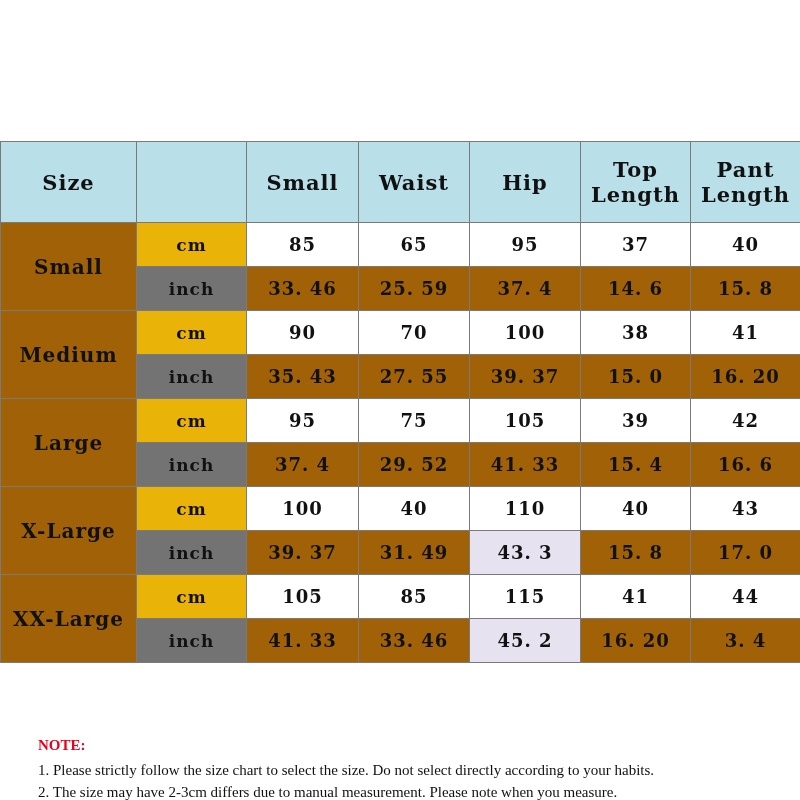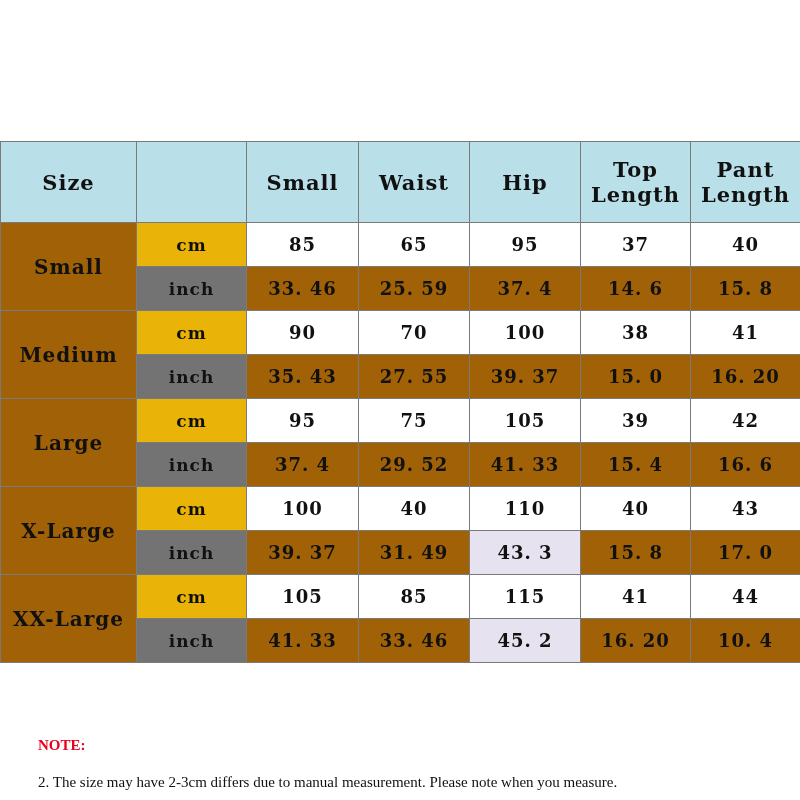--- a/index.html
+++ b/index.html
@@ -96,21 +96,21 @@
     left: 38px;
     top: 735px;
     width: 730px;
     font-family: "Liberation Serif", serif;
   }
   .note-title {
     color: #e8001d;
     font-size: 15px;
     font-weight: bold;
     line-height: 20px;
-    margin-bottom: 16px;
+    margin-bottom: 4px;
   }
   .note-line {
     color: #111111;
     font-size: 15px;
     line-height: 22px;
     font-weight: normal;
   }
 </style>
 </head>
 <body>
@@ -227,24 +227,25 @@
           <td class="val-cell">115</td>
           <td class="val-cell">41</td>
           <td class="val-cell">44</td>
         </tr>
         <tr class="inch-row">
           <td class="unit-cell alt">inch</td>
           <td class="val-cell alt">41. 33</td>
           <td class="val-cell alt">33. 46</td>
           <td class="val-cell hl">45. 2</td>
           <td class="val-cell alt">16. 20</td>
-          <td class="val-cell alt">10. 4</td>
+          <td class="val-cell alt">3. 4</td>
         </tr>
       </tbody>
     </table>
   </div>
 
   <div class="note-block">
     <div class="note-title">NOTE:</div>
+    <div class="note-line">1. Please strictly follow the size chart  to select the size. Do not select directly according to your habits.</div>
     <div class="note-line">2. The size may have 2-3cm differs due to manual measurement. Please note when you measure.</div>
   </div>
 
 </div>
 
 </body></html>

